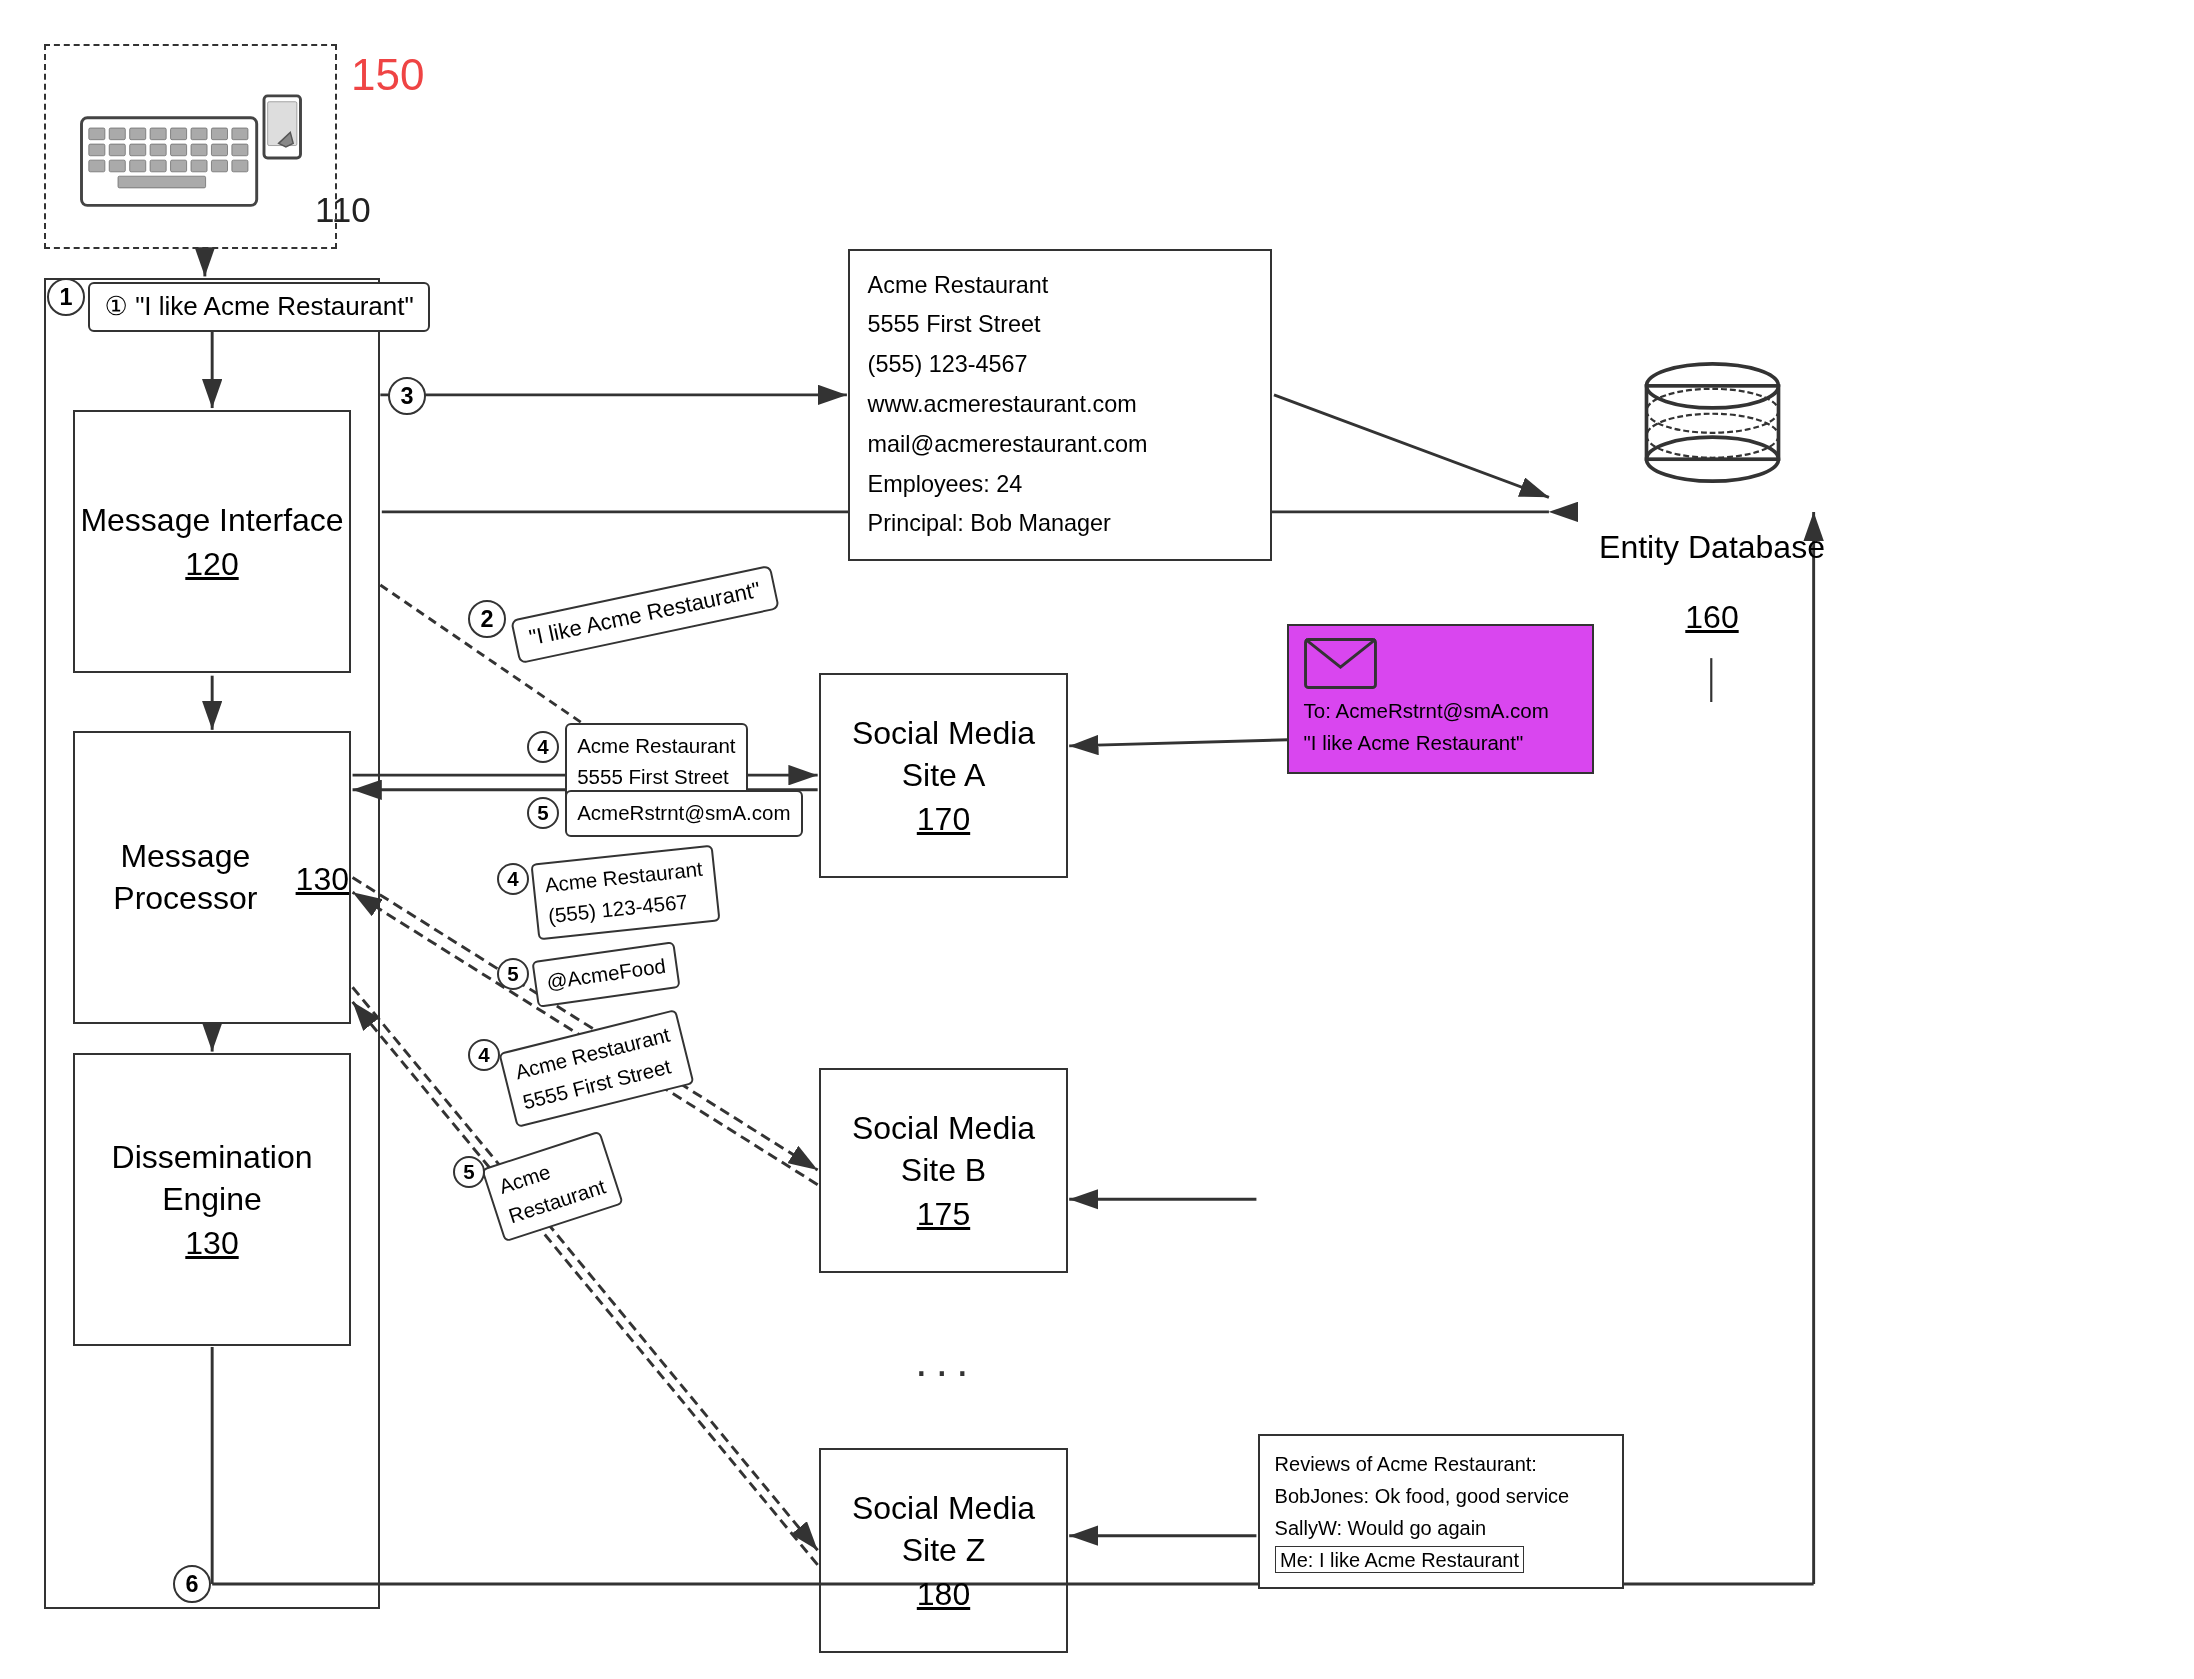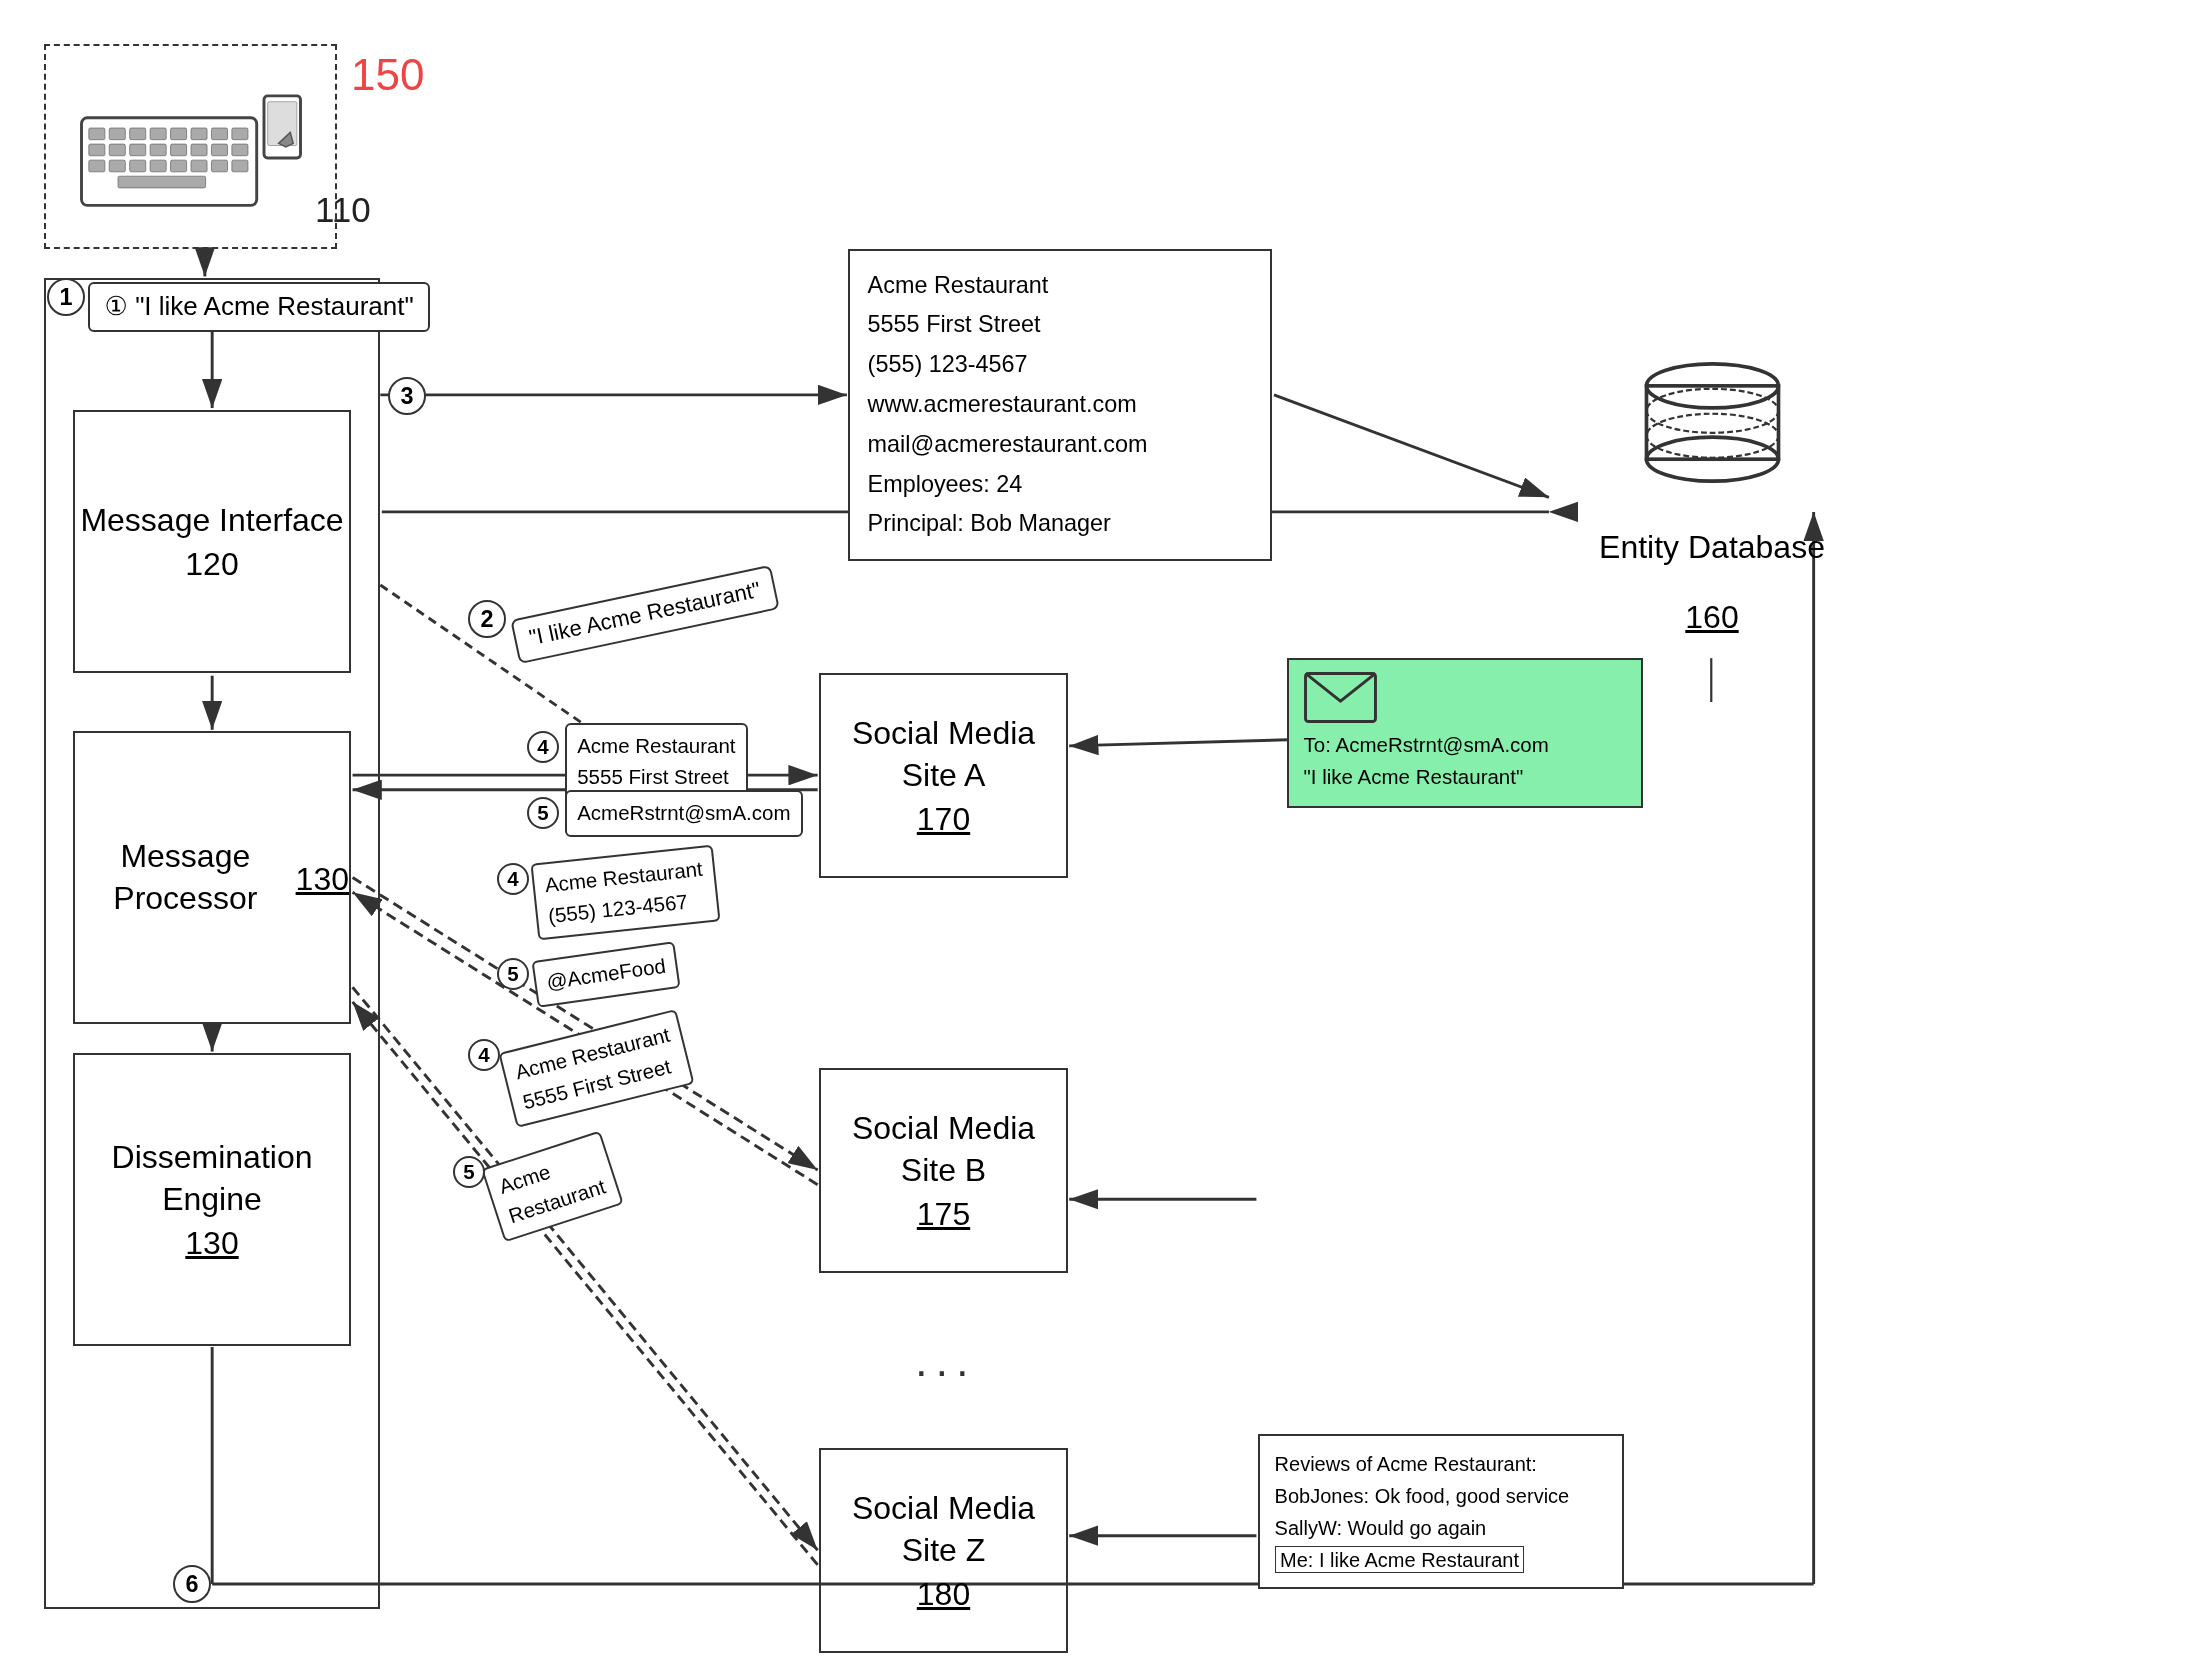--- a/index.html
+++ b/index.html
@@ -65,20 +65,21 @@
       border: 2.2px solid #333;
       display: flex; align-items: center; justify-content: center;
       flex-direction: column;
       text-align: center;
     }
     .msg-interface-box .title {
       font-size: 32px; line-height: 1.3;
     }
     .msg-interface-box .num {
       font-size: 32px;
+      text-decoration: underline;
       margin-top: 4.4px;
     }
 
     
     .msg-processor-box {
       position: absolute;
       left: 73px; top: 731px;
       width: 278px; height: 293px;
       border: 2.2px solid #333;
       display: flex; align-items: center; justify-content: center;
@@ -148,27 +149,27 @@
       border-radius: 5.9px;
       padding: 5.9px 10.2px;
       font-size: 20.5px;
       background: #fff;
       line-height: 1.5;
     }
 
     
     .email-box {
       position: absolute;
-      left: 1287px; top: 658px;
-      width: 356px;
+      left: 1287px; top: 624px;
+      width: 307px;
       border: 2.2px solid #333;
       padding: 11.7px 14.6px;
       font-size: 20.5px;
       line-height: 1.6;
-      background: #86efac;
+      background: #d946ef;
     }
 
     
     .results-box {
       position: absolute;
       left: 1258px; top: 1039px;
       width: 366px;
       border: 2.2px solid #333;
       padding: 11.7px 14.6px;
       font-size: 20px;

